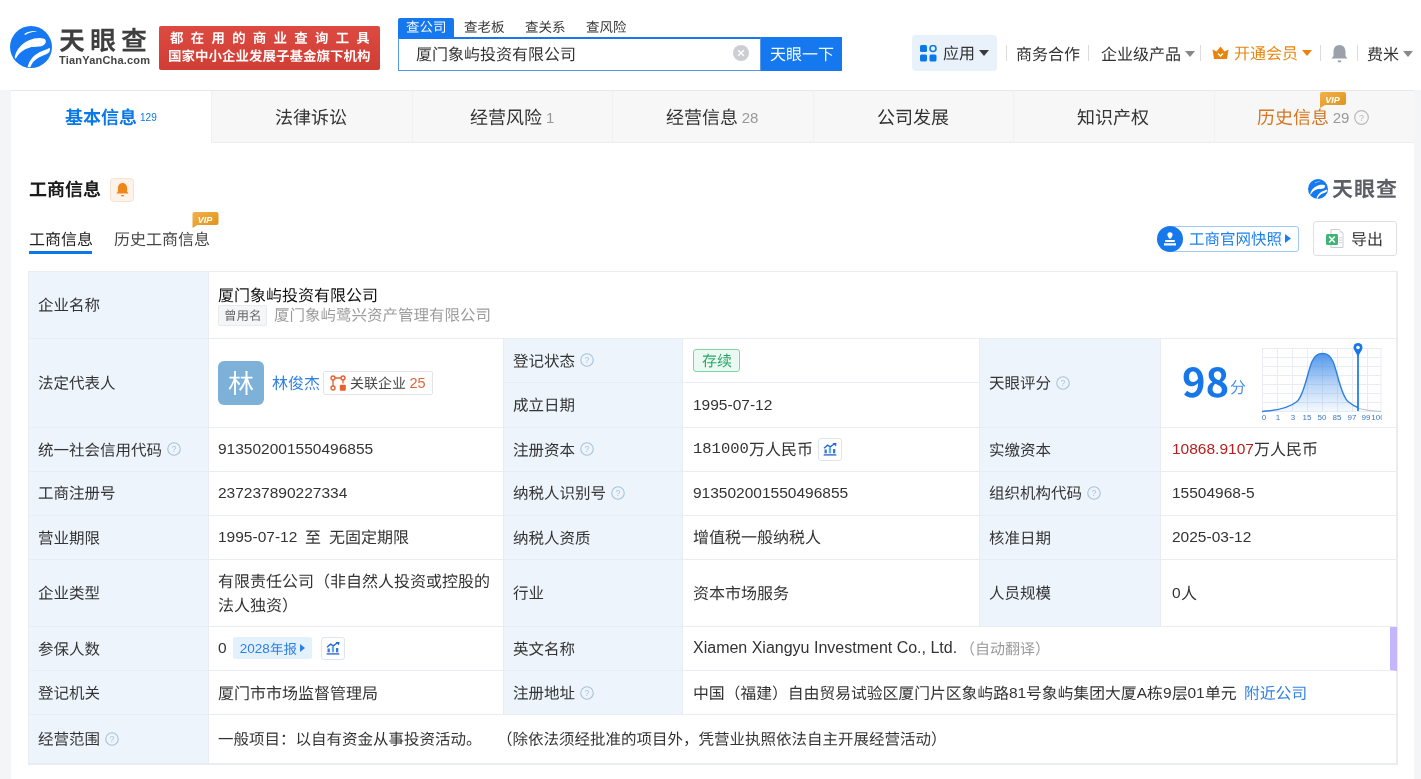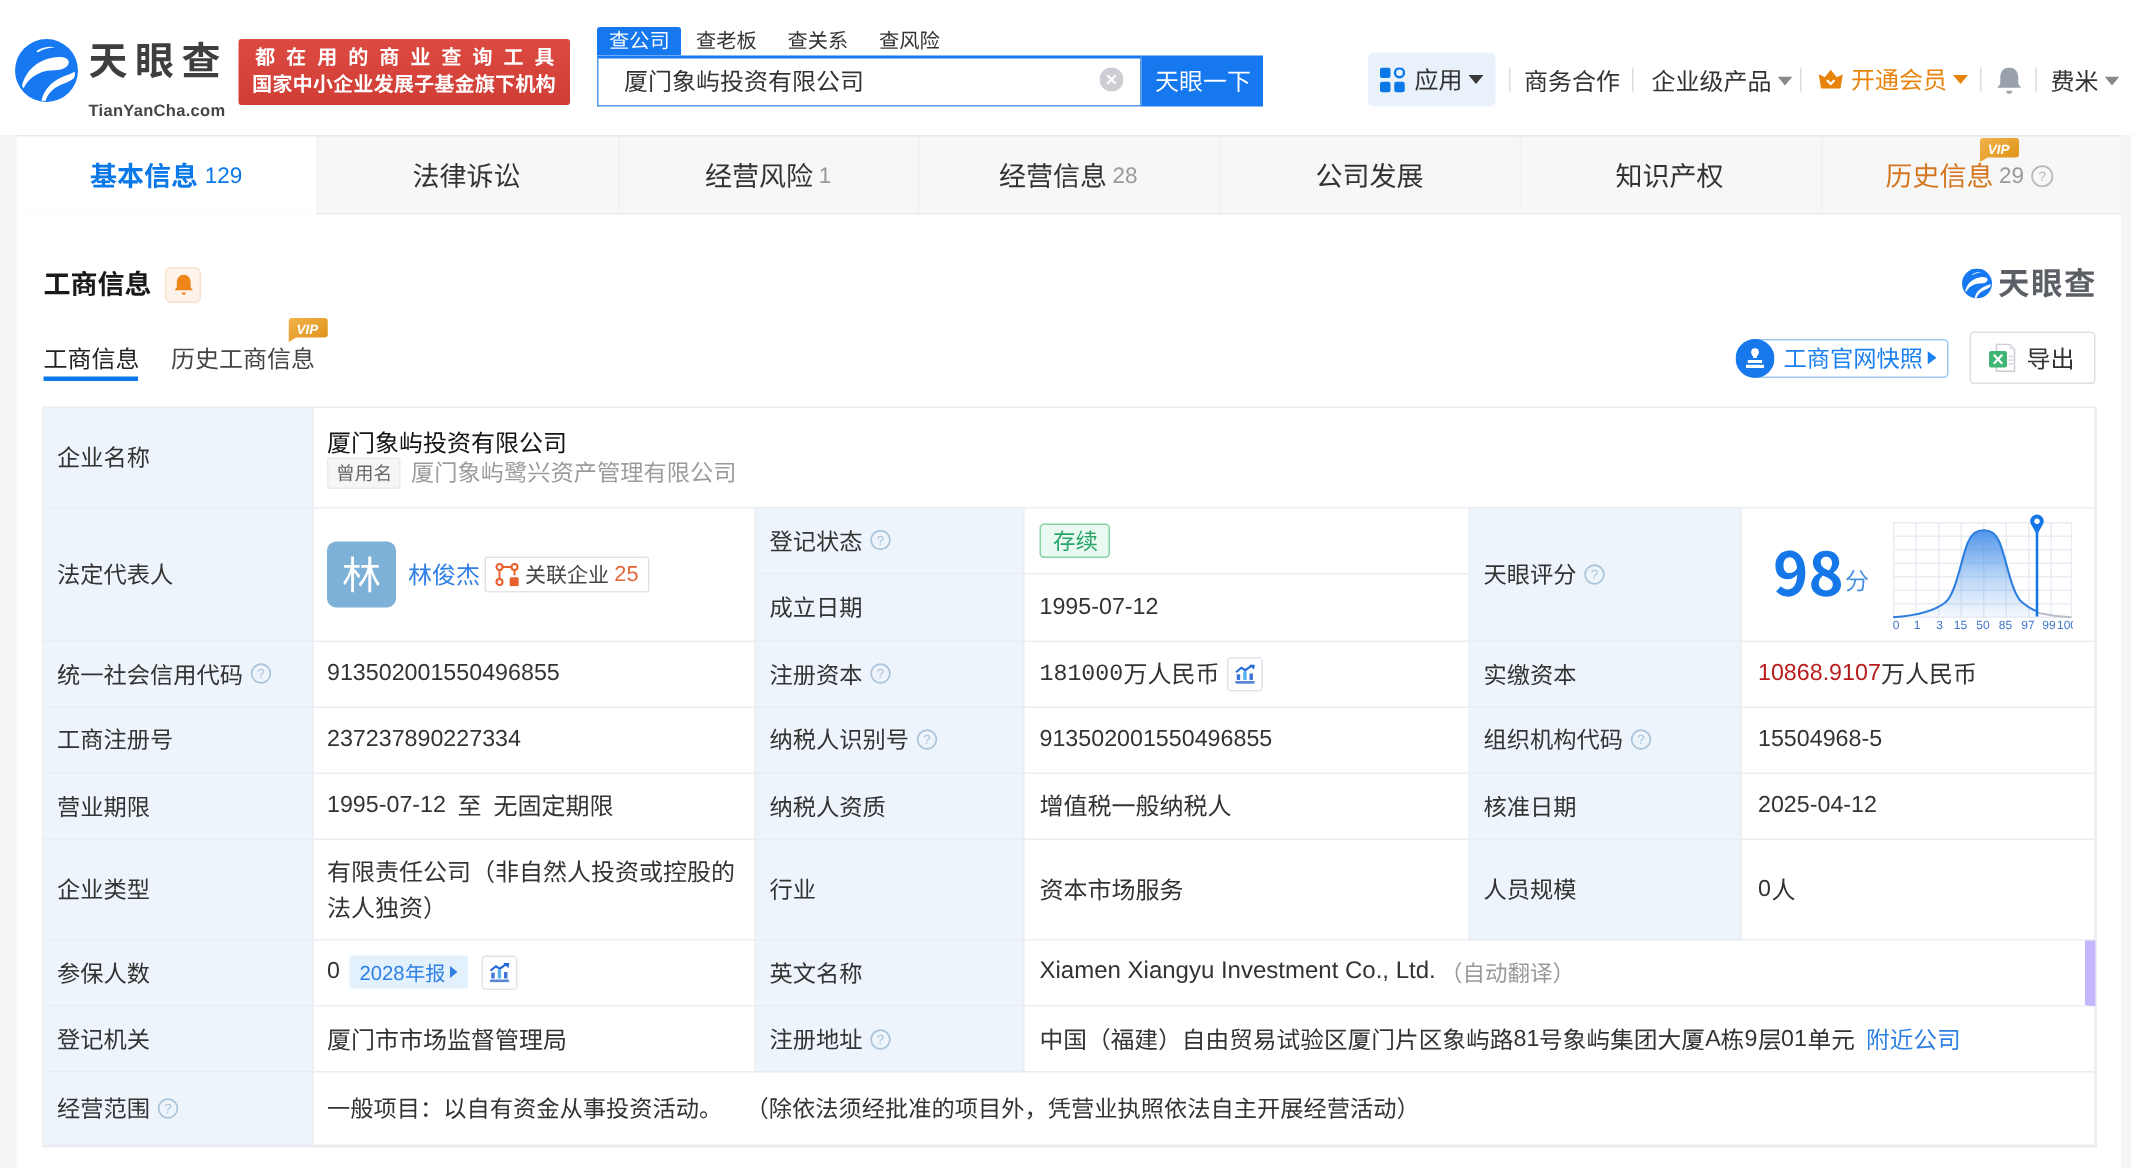--- a/index.html
+++ b/index.html
@@ -238,21 +238,21 @@
 <path d="M42 97.5 C46 81 57 69 70 62.5 C79 58 88 56 94.5 52 C96 56.5 95 61 92 63.5 C84.5 69 76 70.5 67.5 75.5 C58 81 51.5 88.5 48.5 98.5 Z" fill="#fff"></path>
 </svg>
 
 <div style="position:absolute;left:59px;top:28px;height:24px;display:flex;align-items:center;">
       <svg style="width:88.0px;height:26px;fill:#3f3f3f;vertical-align:-0.12em;" viewBox="0 -880 3385 1000">
         <use href="#g0"></use>
         <use href="#g1" x="1192"></use>
         <use href="#g2" x="2385"></use>
       </svg>
     </div>
-    <div style="position:absolute;left:59px;top:68px;height:12px;display:flex;align-items:center;">
+    <div style="position:absolute;left:59px;top:54px;height:12px;display:flex;align-items:center;">
       <span style="font-size:11px;color:#454545;font-weight:700;letter-spacing:0.2px;">TianYanCha.com</span>
     </div>
     <div style="position:absolute;left:159px;top:26px;width:221px;height:44px;background:linear-gradient(#dc4a41,#cf3d35);border-radius:2px;">
       <div style="position:absolute;left:0px;top:5px;width:221px;height:18px;display:flex;justify-content:center;">
         <svg style="width:199.8px;height:13.5px;fill:#fff;vertical-align:-0.12em;" viewBox="0 -880 14800 1000">
           <use href="#g3"></use>
           <use href="#g4" x="1533"></use>
           <use href="#g5" x="3067"></use>
           <use href="#g6" x="4600"></use>
           <use href="#g7" x="6133"></use>
@@ -414,21 +414,21 @@
     <div style="position:absolute;left:1013.0px;top:91px;width:1px;height:52px;background:#f1f1f2;"></div>
     <div style="position:absolute;left:1213.5px;top:91px;width:1px;height:52px;background:#f1f1f2;"></div>
     <div style="position:absolute;left:10.5px;top:91px;width:200.5px;height:52px;background:#fff;"></div>
     <div style="position:absolute;left:-49px;top:91px;width:320px;height:52px;display:flex;align-items:center;justify-content:center;">
       <svg style="width:72.0px;height:18px;fill:#0b78e8;vertical-align:-0.12em;" viewBox="0 -880 4000 1000">
         <use href="#g20"></use>
         <use href="#g64" x="1000"></use>
         <use href="#g65" x="2000"></use>
         <use href="#g66" x="3000"></use>
       </svg>
-      <span style="font-size:15px;color:#0b78e8;">&nbsp;129</span>
+      <span style="font-size:10px;color:#0b78e8;">&nbsp;129</span>
     </div>
     <div style="position:absolute;left:151px;top:91px;width:320px;height:52px;display:flex;align-items:center;justify-content:center;">
       <svg style="width:72.0px;height:18px;fill:#333;vertical-align:-0.12em;" viewBox="0 -880 4000 1000">
         <use href="#g67"></use>
         <use href="#g68" x="1000"></use>
         <use href="#g69" x="2000"></use>
         <use href="#g70" x="3000"></use>
       </svg>
     </div>
     <div style="position:absolute;left:352px;top:91px;width:320px;height:52px;display:flex;align-items:center;justify-content:center;">
@@ -913,21 +913,21 @@
     </div>
     <div style="position:absolute;left:980px;top:515.5px;width:181px;height:44.5px;box-sizing:border-box;background:#edf4fb;border-right:1px solid #e9edf2;border-bottom:1px solid #e9edf2;display:flex;align-items:center;padding-left:9px;">
       <svg style="width:62.0px;height:15.5px;fill:#333;vertical-align:-0.12em;" viewBox="0 -880 4000 1000">
         <use href="#g144"></use>
         <use href="#g145" x="1000"></use>
         <use href="#g112" x="2000"></use>
         <use href="#g113" x="3000"></use>
       </svg>
     </div>
     <div style="position:absolute;left:1161px;top:515.5px;width:235.5px;height:44.5px;box-sizing:border-box;border-right:1px solid #e9edf2;border-bottom:1px solid #e9edf2;display:flex;align-items:center;padding-left:11px;">
-      <span style="font-size:15.5px;color:#333;">2025-04-12</span>
+      <span style="font-size:15.5px;color:#333;">2025-03-12</span>
     </div>
     <div style="position:absolute;left:29px;top:560.0px;width:180px;height:66.5px;box-sizing:border-box;background:#edf4fb;border-right:1px solid #e9edf2;border-bottom:1px solid #e9edf2;display:flex;align-items:center;padding-left:9px;">
       <svg style="width:62.0px;height:15.5px;fill:#333;vertical-align:-0.12em;" viewBox="0 -880 4000 1000">
         <use href="#g53"></use>
         <use href="#g54" x="1000"></use>
         <use href="#g146" x="2000"></use>
         <use href="#g147" x="3000"></use>
       </svg>
     </div>
     <div style="position:absolute;left:209px;top:560.0px;width:295px;height:66.5px;box-sizing:border-box;border-right:1px solid #e9edf2;border-bottom:1px solid #e9edf2;display:flex;align-items:center;padding-left:0px;">

